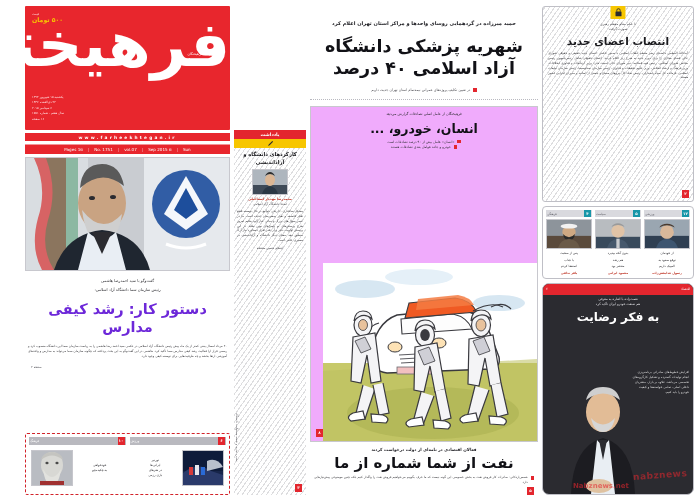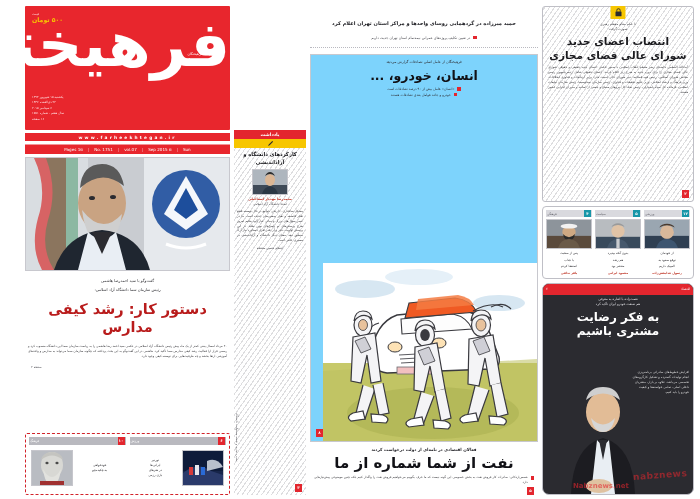--- a/index.html
+++ b/index.html
@@ -110,21 +110,21 @@
     line-height:1.3;margin-top:4px;letter-spacing:-.4px;
   }
   .lead-sub{
     display:flex;align-items:center;justify-content:center;gap:3px;
     font-size:3.5px;color:#4a4a50;margin-top:5px;
   }
   .lead-sub i{width:3.5px;height:3.5px;background:#e3262e;display:inline-block;}
   .dotrule{border-top:1px dotted #b9b9c0;margin:4px 0 3px 0;}
 
   .cartoon{
-    flex:1;border:1px solid #c8c8ce;background:#7dd3fc;position:relative;overflow:hidden;
+    flex:1;border:1px solid #c8c8ce;background:#f0abfc;position:relative;overflow:hidden;
     box-sizing:border-box;padding:5px 7px;
   }
   .c-kicker{font-size:3.6px;color:#2e2e33;text-align:center;line-height:1.5;}
   .c-title{font-size:12.5px;font-weight:bold;color:#111116;text-align:center;margin-top:3px;}
   .c-bullets{margin-top:4px;display:flex;flex-direction:column;gap:1.5px;align-items:center;}
   .c-bullet{display:flex;align-items:center;gap:3px;font-size:3.4px;color:#2e2e33;}
   .c-bullet i{width:3.4px;height:3.4px;background:#e3262e;flex:none;}
   .c-art{position:absolute;left:0;right:0;bottom:0;height:178px;}
   .c-badge{position:absolute;left:5px;bottom:4px;}
 
@@ -188,21 +188,21 @@
     gap:5px;color:#fff;font-size:4.1px;border-top:1px solid rgba(255,255,255,.5);
   }
   .metabar span{white-space:nowrap;}
   .metabar em{font-style:normal;opacity:.7;}
 
   .lead-photo{
     height:112px;border:1px solid #c8c8ce;position:relative;overflow:hidden;background:#dfe3e8;
   }
   .left-kicker{font-size:3.9px;color:#2e2e33;text-align:center;line-height:1.6;margin-top:4px;}
   .left-title{
-    font-size:14.5px;font-weight:bold;color:#b91c1c;text-align:center;
+    font-size:14.5px;font-weight:bold;color:#6d28d9;text-align:center;
     line-height:1.3;margin-top:3px;
   }
   .left-body{margin-top:4px;padding:0 3px;}
   .left-sign{font-size:3.1px;color:#55555c;text-align:left;margin-top:3px;padding-left:6px;}
 
   .bottom-strip{
     height:62px;display:flex;gap:4px;border:1px dashed #d2232a;padding:3px;
     box-sizing:border-box;border-radius:2px;
   }
   .bcard{flex:1;display:flex;flex-direction:column;}
@@ -225,21 +225,20 @@
     <div class="rt-box hatch" style="height:196px;">
       <div class="yellow-badge">
         <svg width="8" height="9" viewBox="0 0 8 9" aria-hidden="true">
           <rect x="1" y="3.6" width="6" height="4.6" fill="#2b2b30" rx=".5"></rect>
           <path d="M2.3 3.6 V2.4 a1.7 1.7 0 0 1 3.4 0 V3.6" fill="none" stroke="#2b2b30" stroke-width=".9"></path>
         </svg>
       </div>
       <div class="kicker fa">با حکم مقام معظم رهبری</div>
       <div class="kicker fa" style="margin-top:0">صورت گرفت</div>
       <div class="rt-title fa">انتصاب اعضای جدید</div>
-      <div class="rt-title fa" style="margin-top:-2px">شورای عالی فضای مجازی</div>
       <div class="rt-body tinyj fa">آیت‌الله العظمی خامنه‌ای رهبر معظم انقلاب اسلامی با صدور حکمی اعضای جدید حقیقی و حقوقی شورای عالی فضای مجازی را برای دوره جدید به شرح زیر اعلام کردند: اعضای حقوقی شامل رئیس‌جمهور، رئیس مجلس شورای اسلامی، رئیس قوه قضائیه، دبیر شورای عالی امنیت ملی، وزیر ارتباطات و فناوری اطلاعات، وزیر فرهنگ و ارشاد اسلامی، وزیر علوم تحقیقات و فناوری، رئیس سازمان صداوسیما، رئیس سازمان تبلیغات اسلامی، فرمانده کل سپاه پاسداران، رئیس ستاد کل نیروهای مسلح و جمعی از اساتید و مدیران اجرایی کشور هستند.</div>
       <div class="redsq" style="position:absolute;bottom:3px;right:4px;">۲</div>
     </div>
 
     <div class="portraits">
       <div class="pcard">
         <div class="pcard-head">
           <div class="tealsq">۱۲</div>
           <span>ورزشی</span>
         </div>
@@ -302,41 +301,41 @@
     </div>
 
     <div class="adbox">
       <div class="ad-head">
         <span>اقتصاد</span>
         <span>۶</span>
       </div>
       <div class="ad-kicker fa">نعمت‌زاده با اشاره به معرفی</div>
       <div class="ad-kicker fa" style="margin-top:0">هم صنعت خودرو ایران تأکید کرد</div>
       <div class="ad-title fa">به فکر رضایت</div>
-      <div class="ad-title fa" style="margin-top:-1px">مشتری باشیم</div>
 
       <svg class="ad-photo" viewBox="0 0 104 112" preserveAspectRatio="none" aria-hidden="true">
         <ellipse cx="62" cy="30" rx="17" ry="20" fill="#e2bc96"></ellipse>
         <path d="M45 18 q17-13 34 0 q-3-13-17-13 q-14 0-17 13" fill="#cfcfcf"></path>
         <path d="M50 36 q12 13 24 0 q-3 14-12 14 q-9 0-12-14" fill="#d6d6d6"></path>
         <path d="M30 112 q2-48 32-56 q30 8 32 56 z" fill="#1c1c21"></path>
         <path d="M56 58 q6 8 12 0 l6 54 h-24 z" fill="#e9eef3"></path>
         <path d="M58 58 l4 20 l4-20" fill="#2b2b30"></path>
         <ellipse cx="58" cy="104" rx="13" ry="7" fill="#dfc2a1"></ellipse>
       </svg>
 
       <div class="ad-body fa" style="text-align:right">افزایش خطوط‌های صادراتی برنامه‌ریزی انجام تولیدات گسترده و تشکیل کارگروه‌های تخصصی می‌باشد. علاوه بر بازار، مشتریان داخلی اصلی، تمامی خواسته‌ها و کیفیت خودرو را باید کنیم.</div>
       <div class="watermark">nabznews</div>
       <div class="watermark2">Nabznews.net</div>
     </div>
   </div>
 
   <div class="col-center">
 
     <div class="lead-kicker fa">حمید میرزاده در گردهمایی روسای واحدها و مراکز استان تهران اعلام کرد</div>
+    <div class="lead-title fa">شهریه پزشکی دانشگاه آزاد اسلامی ۴۰ درصد</div>
     <div class="lead-sub">
       <i></i>
       <span class="fa">در تعیین تکلیف پروژه‌های عمرانی نیمه‌تمام استان تهران جدیت داریم</span>
     </div>
     <div class="dotrule"></div>
 
     <div class="cartoon">
       <div class="c-kicker fa">فرهیختگان از عامل اصلی تصادفات گزارش می‌دهد</div>
       <div class="c-title fa">انسان، خودرو، ...</div>
       <div class="c-bullets">

